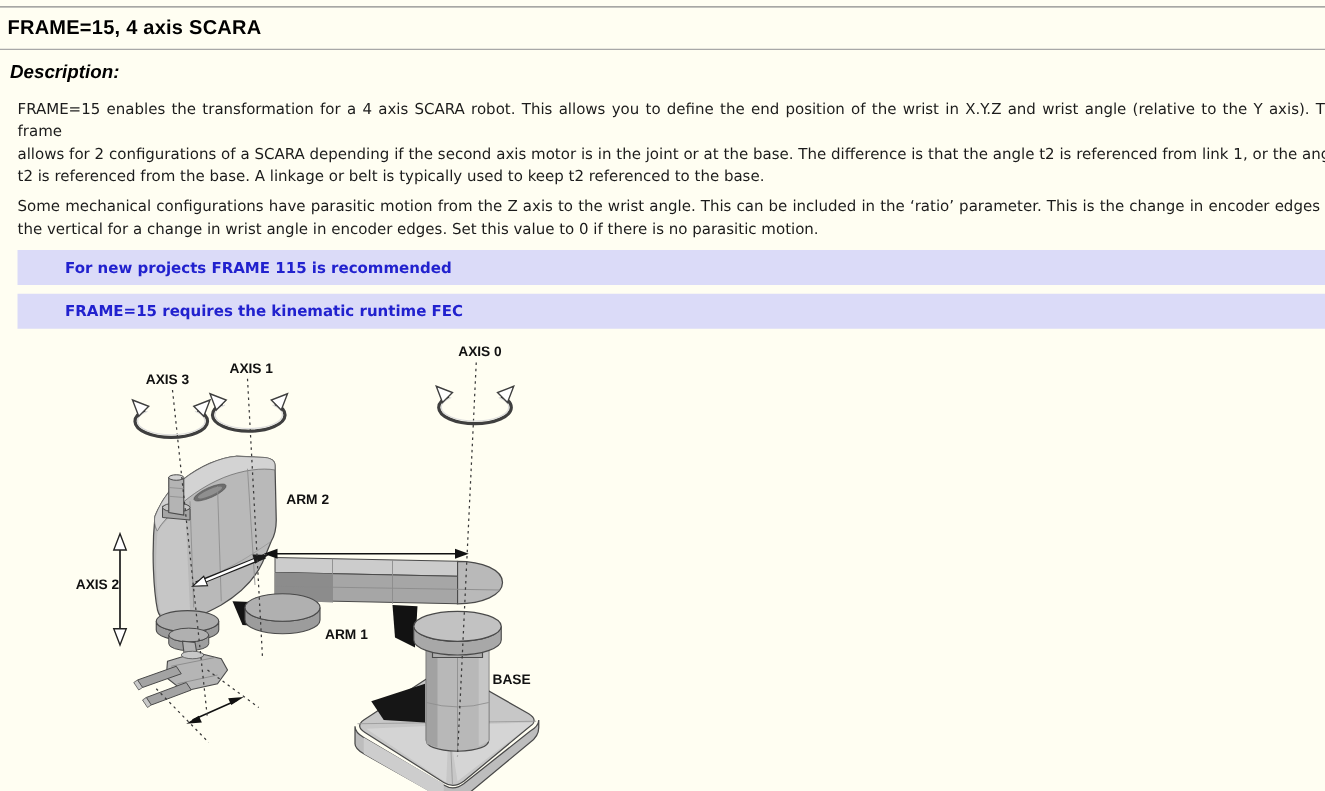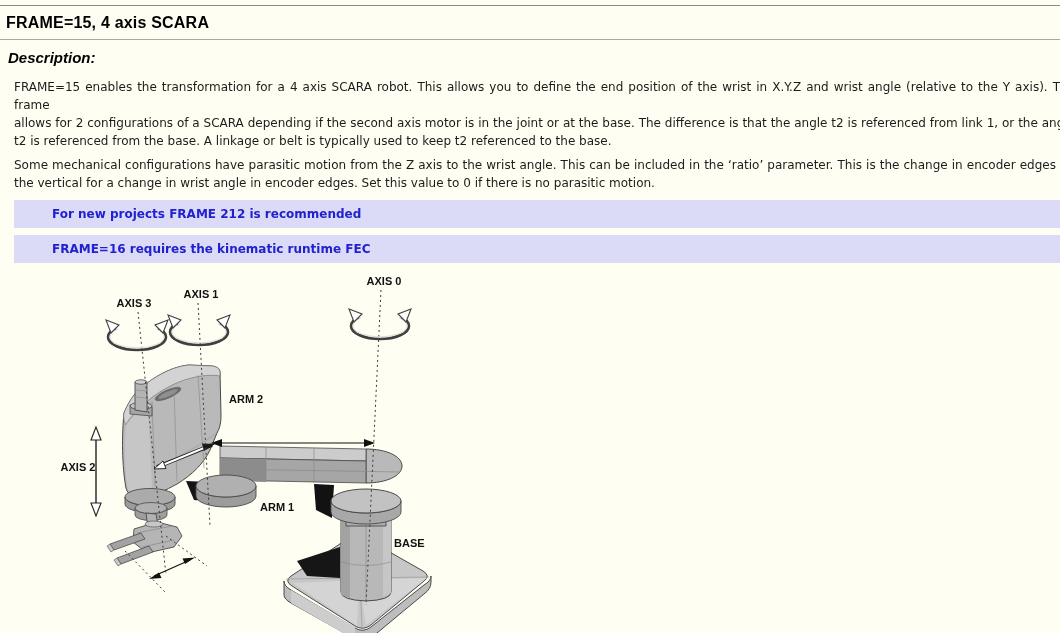--- a/index.html
+++ b/index.html
@@ -61,24 +61,24 @@
     <div class="jline">allows for 2 configurations of a SCARA depending if the second axis motor is in the joint or at the base. The difference is that the angle t2 is referenced from link 1, or the angle</div>
     <div class="jlast">t2 is referenced from the base. A linkage or belt is typically used to keep t2 referenced to the base.</div>
   </div>
 
   <div class="para">
     <div class="jline">Some mechanical configurations have parasitic motion from the Z axis to the wrist angle. This can be included in the ‘ratio’ parameter. This is the change in encoder edges on</div>
     <div class="jlast">the vertical for a change in wrist angle in encoder edges. Set this value to 0 if there is no parasitic motion.</div>
   </div>
 
   <div class="note note-first">
-    <span>For new projects FRAME 212 is recommended</span>
+    <span>For new projects FRAME 115 is recommended</span>
   </div>
   <div class="note">
-    <span>FRAME=16 requires the kinematic runtime FEC</span>
+    <span>FRAME=15 requires the kinematic runtime FEC</span>
   </div>
 
   <div class="diagram-wrap">
     <svg width="540" height="390" viewBox="0 0 540 390">
       <defs>
         <g id="rot">
           <path d="M -21,-8 A 29 13 0 1 0 21,-8" fill="none" stroke="#3f3f3f" stroke-width="2.6"></path>
           <path d="M -19,-7 A 27 11 0 1 0 19,-7" fill="none" stroke="#dcdcdc" stroke-width="1"></path>
           <polygon points="-31,-16 -18,-11 -26,-3" fill="#ffffff" stroke="#3f3f3f" stroke-width="1.1"></polygon>
           <polygon points="31,-16 18,-11 26,-3" fill="#ffffff" stroke="#3f3f3f" stroke-width="1.1"></polygon>

